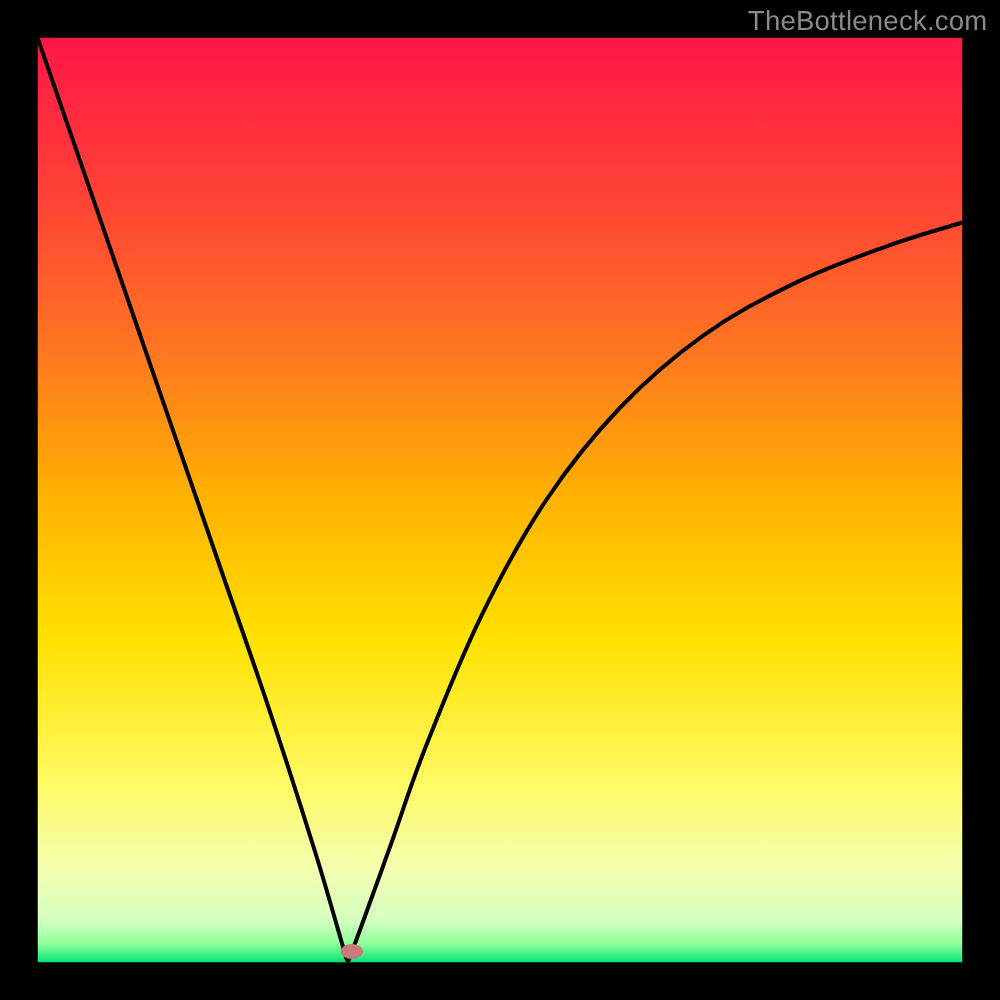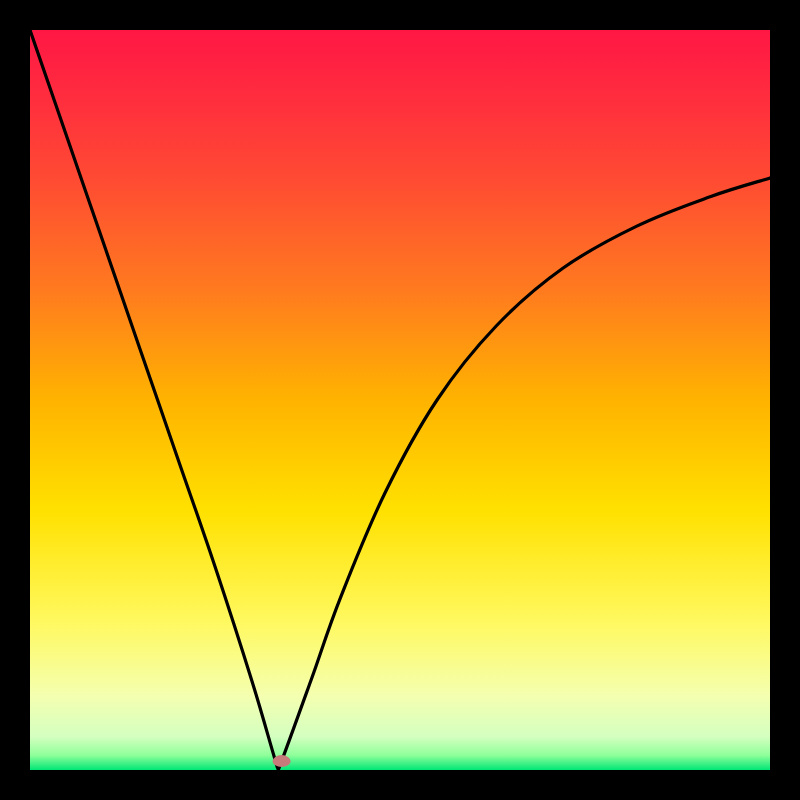--- a/index.html
+++ b/index.html
@@ -35,20 +35,21 @@
     top: 30px;
     width: 740px;
     height: 740px;
     display: block;
   }
 </style>
 </head>
 <body>
 
 <div class="frame">
+  <div class="watermark">TheBottleneck.com</div>
   <svg class="plot" viewBox="0 0 740 740">
     <defs>
       <linearGradient id="bg-grad" x1="0" y1="0" x2="0" y2="1">
           <stop offset="0%" stop-color="#ff1744"></stop>
           <stop offset="8%" stop-color="#ff2a3f"></stop>
           <stop offset="20%" stop-color="#ff4a33"></stop>
           <stop offset="35%" stop-color="#ff7a1f"></stop>
           <stop offset="50%" stop-color="#ffb300"></stop>
           <stop offset="65%" stop-color="#ffe100"></stop>
           <stop offset="80%" stop-color="#fff960"></stop>

